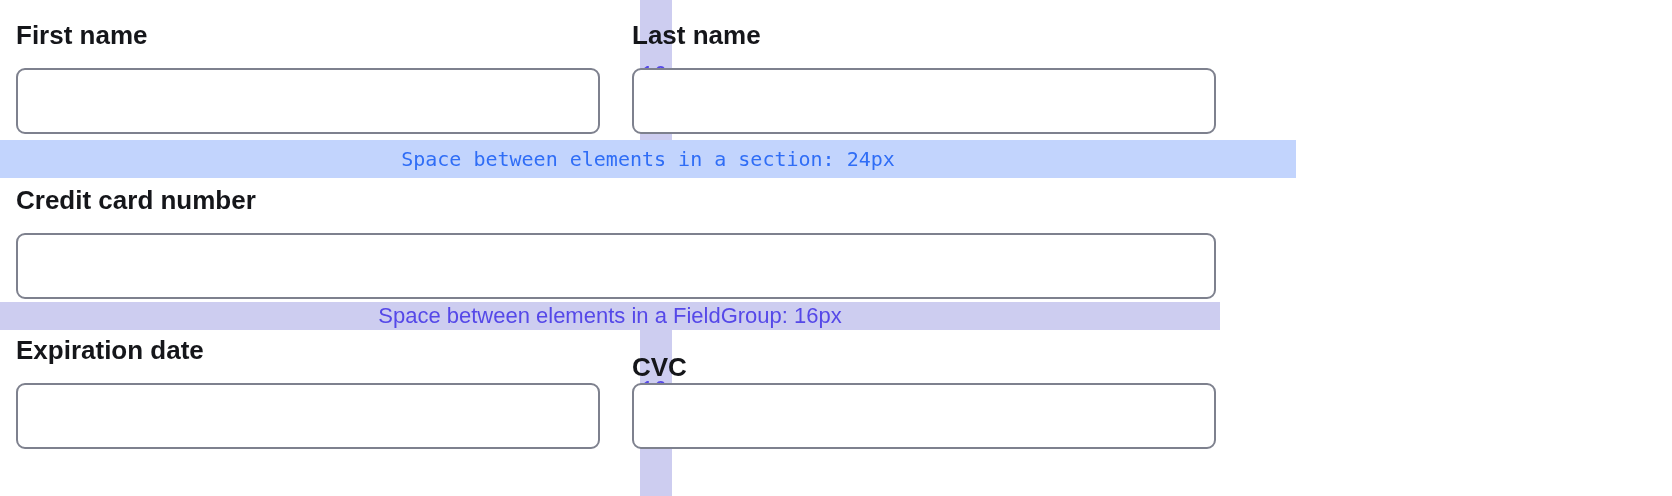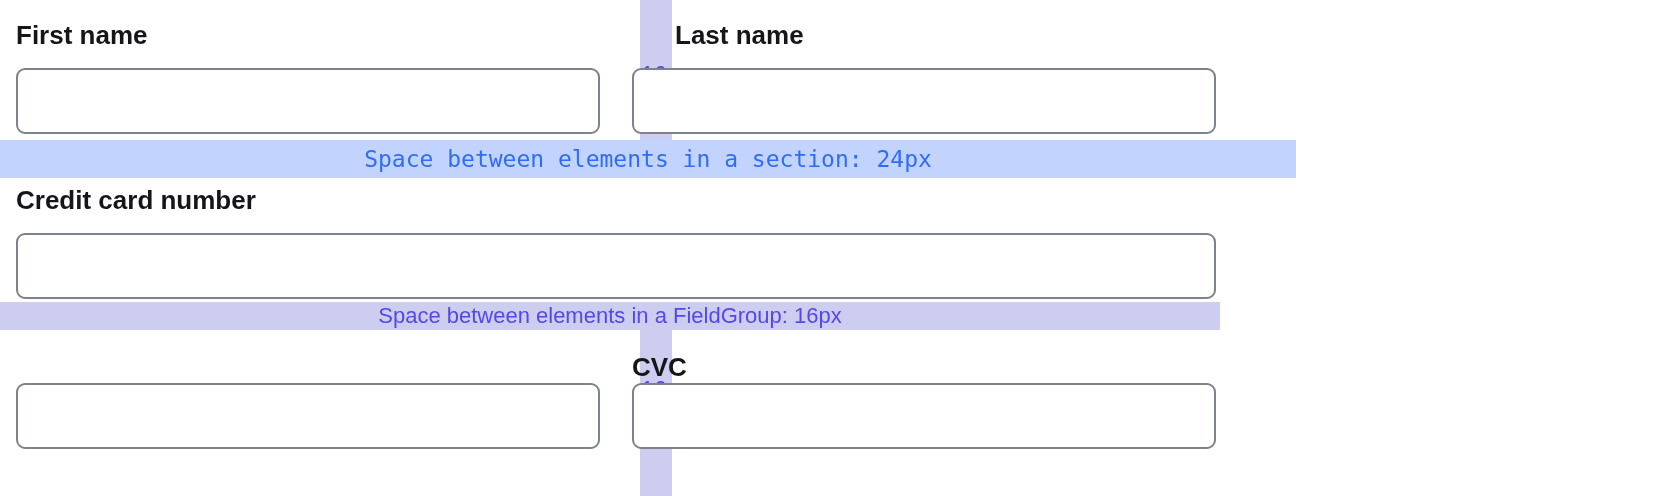--- a/index.html
+++ b/index.html
@@ -28,21 +28,21 @@
     white-space: nowrap;
   }
   .banner-section {
     top: 140px;
     width: 1296px;
     height: 38px;
     background: #c2d4fd;
   }
   .banner-section .banner-text {
     font-family: "DejaVu Sans Mono", "Liberation Mono", monospace;
-    font-size: 23px;
+    font-size: 20px;
     color: #2f6df6;
     letter-spacing: 0px;
   }
   .banner-fieldgroup {
     top: 302px;
     width: 1220px;
     height: 28px;
     background: #cdcdf0;
   }
   .banner-fieldgroup .banner-text {
@@ -92,21 +92,21 @@
     font-size: 22px;
     color: #15161a;
     padding: 0 14px;
   }
   .col-left  { left: 16px;  width: 584px; }
   .col-right { left: 632px; width: 584px; }
   .col-full  { left: 16px;  width: 1200px; }
 
   
   .lbl-first  { left: 16px;  top: 22px; }
-  .lbl-last   { left: 632px; top: 22px; margin-left: 43px; }
+  .lbl-last   { left: 632px; top: 22px; }
   .inp-first  { top: 68px; }
   .inp-last   { top: 68px; }
 
   
   .lbl-card   { left: 16px; top: 187px; }
   .inp-card   { top: 233px; }
 
   
   .lbl-exp    { left: 16px;  top: 337px; }
   .lbl-cvc    { left: 632px; top: 354px; }
@@ -134,18 +134,19 @@
     <span class="banner-text">Space between elements in a section: 24px</span>
   </div>
 
   <label class="field-label lbl-card">Credit card number</label>
   <input class="field-input col-full inp-card" type="text" placeholder="" style="">
 
   <div class="banner banner-fieldgroup">
     <span class="banner-text">Space between elements in a FieldGroup: 16px</span>
   </div>
 
+  <label class="field-label lbl-exp">Expiration date</label>
   <input class="field-input col-left inp-exp" type="text" placeholder="" style="">
 
   <label class="field-label lbl-cvc">CVC</label>
   <input class="field-input col-right inp-cvc" type="text" placeholder="" style="">
 
 </div>
 
 </body></html>

